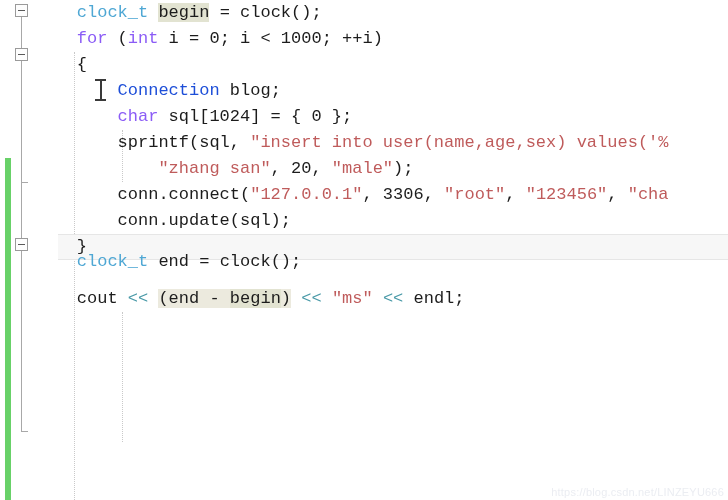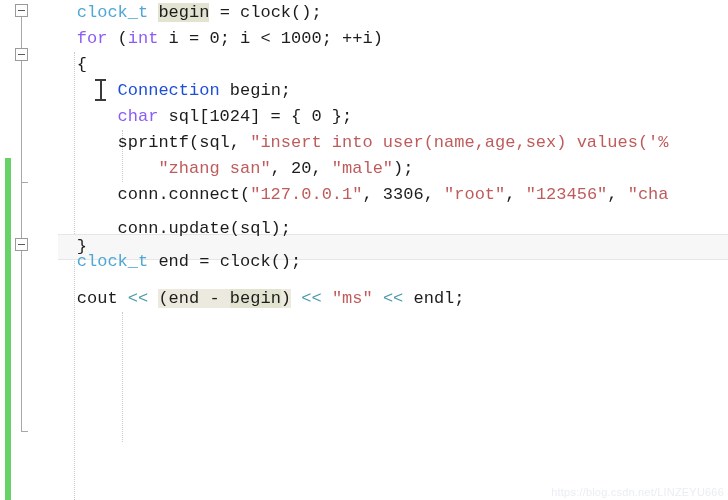--- a/index.html
+++ b/index.html
@@ -180,26 +180,26 @@
       <div class="indent-guide" style="left: 122px; top: 130px; height: 52px;"></div>
       <div class="indent-guide" style="left: 122px; top: 312px; height: 130px;"></div>
     </div>
 
   <div class="current-line" id="current-line-band" style="top: 234px;"></div>
 
   <div class="code-area" id="code-area">
       <div class="line" style="top: 0px;"><span class="txt" style="left: 76.8px;"><span class="type">clock_t</span><span class="plain"> </span><span class="plain hl">begin</span><span class="plain"> = clock();</span></span></div>
       <div class="line" style="top: 26px;"><span class="txt" style="left: 76.8px;"><span class="kw">for</span><span class="plain"> (</span><span class="kw">int</span><span class="plain"> i = 0; i &lt; 1000; ++i)</span></span></div>
       <div class="line" style="top: 52px;"><span class="txt" style="left: 76.8px;"><span class="plain">{</span></span></div>
-      <div class="line" style="top: 78px;"><span class="txt" style="left: 117.6px;"><span class="typ2">Connection</span><span class="plain"> begin;</span></span></div>
+      <div class="line" style="top: 78px;"><span class="txt" style="left: 117.6px;"><span class="typ2">Connection</span><span class="plain"> blog;</span></span></div>
       <div class="line" style="top: 104px;"><span class="txt" style="left: 117.6px;"><span class="kw">char</span><span class="plain"> sql[1024] = { 0 };</span></span></div>
       <div class="line" style="top: 130px;"><span class="txt" style="left: 117.6px;"><span class="plain">sprintf(sql, </span><span class="str">"insert into user(name,age,sex) values('%</span></span></div>
       <div class="line" style="top: 156px;"><span class="txt" style="left: 158.4px;"><span class="str">"zhang san"</span><span class="plain">, 20, </span><span class="str">"male"</span><span class="plain">);</span></span></div>
       <div class="line" style="top: 182px;"><span class="txt" style="left: 117.6px;"><span class="plain">conn.connect(</span><span class="str">"127.0.0.1"</span><span class="plain">, 3306, </span><span class="str">"root"</span><span class="plain">, </span><span class="str">"123456"</span><span class="plain">, </span><span class="str">"cha</span></span></div>
-      <div class="line" style="top: 216px;"><span class="txt" style="left: 117.6px;"><span class="plain">conn.update(sql);</span></span></div>
+      <div class="line" style="top: 208px;"><span class="txt" style="left: 117.6px;"><span class="plain">conn.update(sql);</span></span></div>
       <div class="line" style="top: 234px;"><span class="txt" style="left: 76.8px;"><span class="plain">}</span></span></div>
       <div class="line" style="top: 249px;"><span class="txt" style="left: 76.8px;"><span class="type">clock_t</span><span class="plain"> end = clock();</span></span></div>
       <div class="line" style="top: 286px;"><span class="txt" style="left: 76.8px;"><span class="plain">cout </span><span class="op">&lt;&lt;</span><span class="plain"> </span><span class="plain hl2">(end - </span><span class="plain hl">begin</span><span class="plain hl2">)</span><span class="plain"> </span><span class="op">&lt;&lt;</span><span class="plain"> </span><span class="str">"ms"</span><span class="plain"> </span><span class="op">&lt;&lt;</span><span class="plain"> endl;</span></span></div>
     </div>
 
   <div class="text-caret" id="text-caret" style="left: 95px; top: 79px;"></div>
 
   <div class="watermark">https://blog.csdn.net/LINZEYU666</div>
 
 </div>

